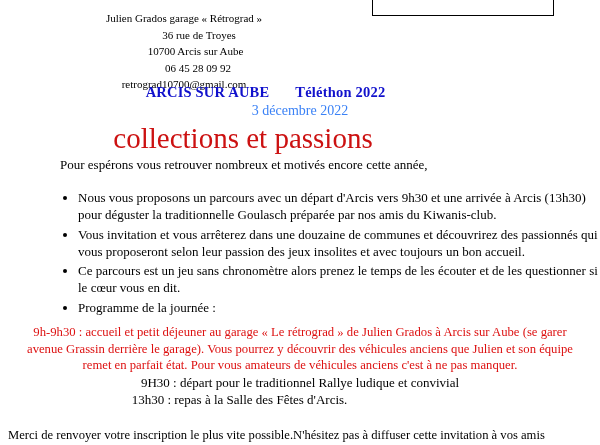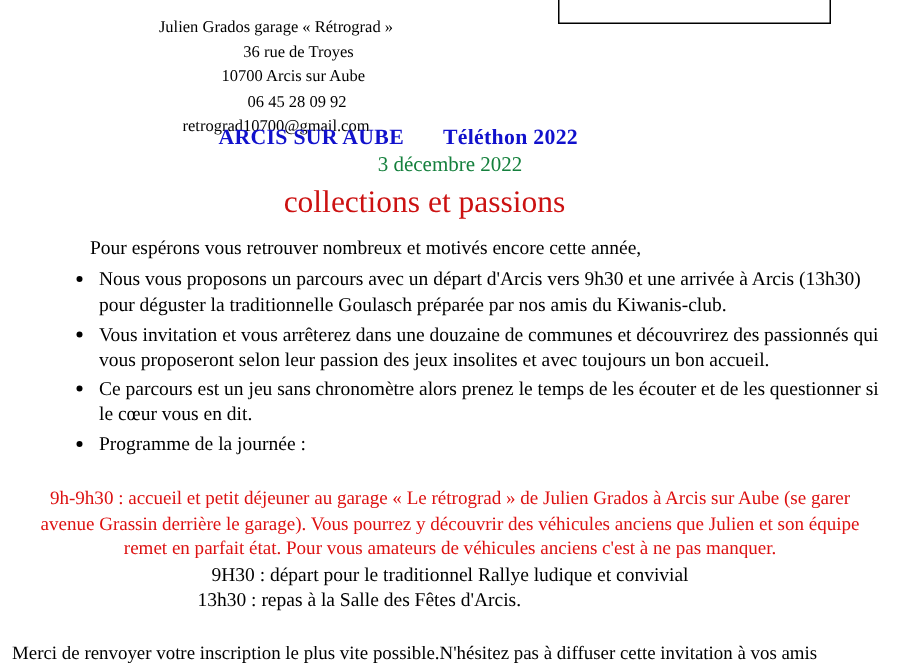--- a/index.html
+++ b/index.html
@@ -66,49 +66,48 @@
   .heading-blue .gap {
     display: inline-block;
     width: 26px;
   }
   .heading-red-date {
     position: absolute;
     left: 0;
     top: 103px;
     width: 600px;
     text-align: center;
-    color: #15803d;
+    color: #3b82f6;
     font-size: 14px;
   }
   .heading-red-title {
     position: absolute;
     left: 0;
     top: 122px;
     width: 486px;
     text-align: center;
     color: #cc1111;
-    font-size: 21px;
-    padding-left: 40px;
+    font-size: 29px;
   }
 
   
   .intro {
     position: absolute;
     left: 60px;
     top: 156px;
     width: 500px;
     font-size: 13px;
     line-height: 17px;
   }
   .bullets {
     position: absolute;
     left: 44px;
     top: 177px;
     width: 520px;
-    margin: 0;
+    margin: 12px;
     padding: 0 0 0 22px;
     font-size: 13px;
     line-height: 17.3px;
   }
   .bullets li {
     margin: 0 0 2px 0;
     padding: 0;
     text-align: left;
   }
   .bullets li.tight { margin-bottom: 1px; }

